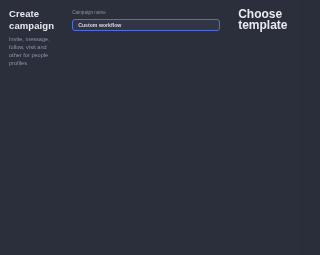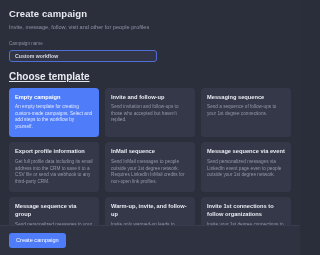--- a/index.html
+++ b/index.html
@@ -6,21 +6,21 @@
   html, body {
     width: 300px; height: 255px;
     background: #2a2d3a;
     font-family: "Liberation Sans", sans-serif;
     overflow: hidden;
   }
   .dialog {
     width: 300px; height: 255px;
     background: #2b2e3b;
     display: flex;
-    flex-direction: column;
+    flex-direction: row;
     position: relative;
   }
   .header {
     padding: 8px 9px 0 9px;
   }
   .title {
     font-size: 9.5px;
     font-weight: bold;
     color: #e8eaf0;
     letter-spacing: 0.1px;
@@ -51,27 +51,26 @@
     display: flex;
     align-items: center;
     padding: 0 5px;
   }
   .field-input span {
     font-size: 5.2px;
     color: #d7dae4;
     font-weight: bold;
   }
   .section-title {
-    font-size: 10px;
+    font-size: 12px;
     font-weight: bold;
     color: #e8eaf0;
     padding: 0 9px;
     margin-top: 9px;
     line-height: 11px;
-    text-decoration: underline;
   }
   .grid-wrap {
     flex: 1;
     overflow: hidden;
     padding: 0 9px;
     margin-top: 6px;
     position: relative;
   }
   .grid {
     display: grid;

